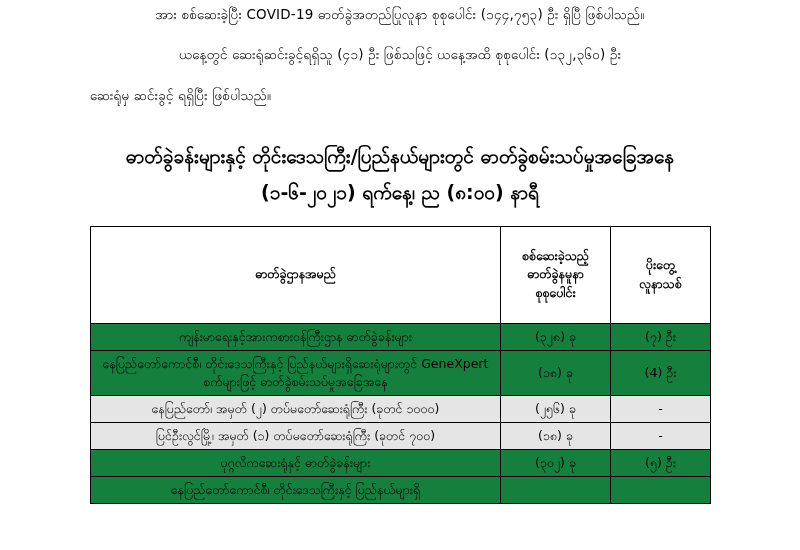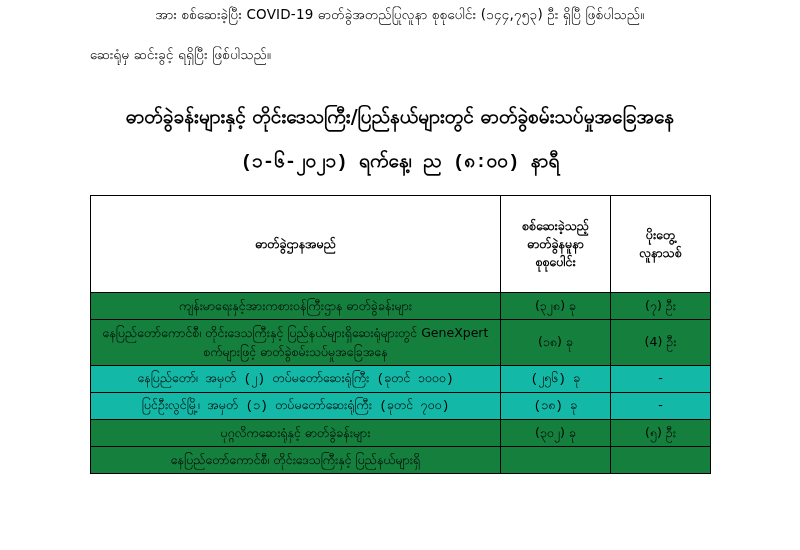--- a/index.html
+++ b/index.html
@@ -33,22 +33,21 @@
 
   .heading {
     margin-top: 36px;
     text-align: center;
     font-size: 19px;
     font-weight: bold;
     line-height: 1.6;
   }
   .heading .line2 {
     display: block;
-    margin-top: 16px;
-    font-family: Liberation Mono, monospace;
+    margin-top: 6px;
   }
 
   table.data {
     margin: 18px 0 0 0;
     border-collapse: collapse;
     width: 620px;
     table-layout: fixed;
   }
   table.data td, table.data th {
     border: 1px solid #000000;
@@ -64,39 +63,39 @@
     font-size: 12.5px;
   }
   col.c1 { width: 410px; }
   col.c2 { width: 110px; }
   col.c3 { width: 100px; }
 
   tr.hl td {
     background: #15803d;
   }
   tr.plain td {
-    background: #14b8a6;
-    font-family: Liberation Mono, monospace;
+    background: #e5e5e5;
   }
   td.name {
     text-align: center;
   }
   .twoline {
     display: block;
   }
   .twoline span.l {
     display: block;
   }
 </style>
 </head>
 <body>
 
 <div class="page">
 
   <div class="para p1">အား စစ်ဆေးခဲ့ပြီး COVID-19 ဓာတ်ခွဲအတည်ပြုလူနာ စုစုပေါင်း (၁၄၄,၇၅၃) ဦး ရှိပြီ ဖြစ်ပါသည်။</div>
+  <div class="para p2">ယနေ့တွင် ဆေးရုံဆင်းခွင့်ရရှိသူ (၄၁) ဦး ဖြစ်သဖြင့် ယနေ့အထိ စုစုပေါင်း (၁၃၂,၃၆၀) ဦး</div>
   <div class="para p3">ဆေးရုံမှ ဆင်းခွင့် ရရှိပြီး ဖြစ်ပါသည်။</div>
 
   <div class="heading">
     <span>ဓာတ်ခွဲခန်းများနှင့် တိုင်းဒေသကြီး/ပြည်နယ်များတွင် ဓာတ်ခွဲစမ်းသပ်မှုအခြေအနေ</span>
     <span class="line2">(၁-၆-၂၀၂၁) ရက်နေ့၊ ည (၈:၀၀) နာရီ</span>
   </div>
 
   <table class="data">
     <colgroup>
       <col class="c1">

